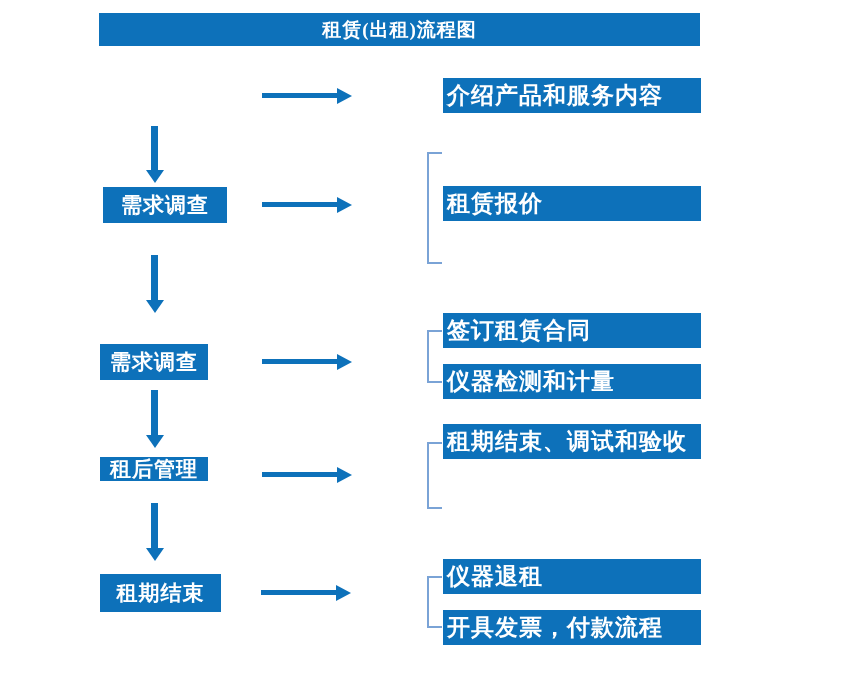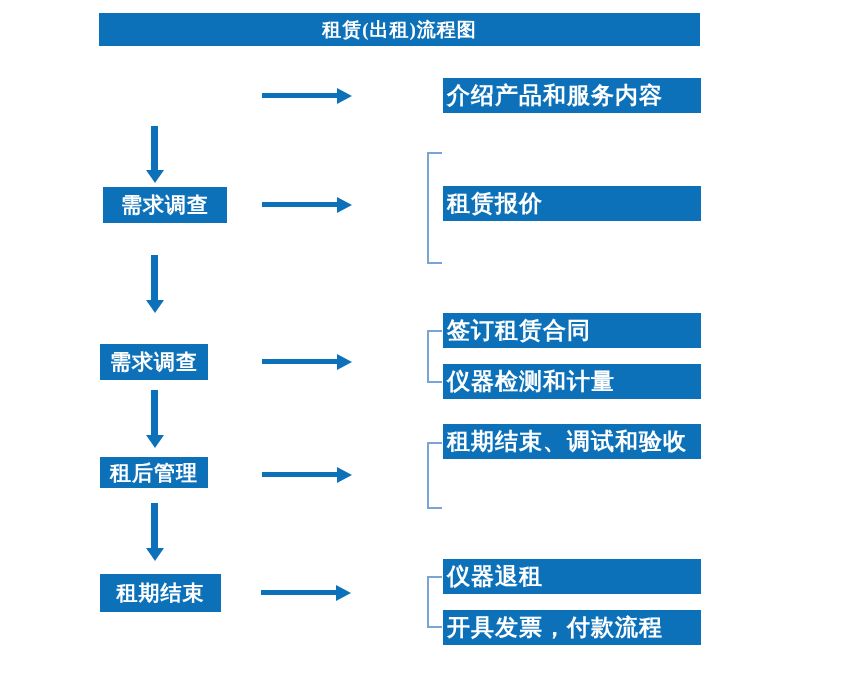--- a/index.html
+++ b/index.html
@@ -62,21 +62,21 @@
 </style>
 </head>
 <body>
 
 <div class="stage">
 
   <div class="title-bar">租赁(出租)流程图</div>
 
   <div class="step-box" style="left:103px;top:187px;width:124px;height:36px">需求调查</div>
   <div class="step-box" style="left:100px;top:344px;width:108px;height:36px">需求调查</div>
-  <div class="step-box" style="left:100px;top:457px;width:108px;height:31px">租后管理</div>
+  <div class="step-box" style="left:100px;top:457px;width:108px;height:24px">租后管理</div>
   <div class="step-box" style="left:100px;top:574px;width:121px;height:38px">租期结束</div>
 
   <div class="h-arrow" style="left:262px;top:93px"></div>
   <div class="h-arrow" style="left:262px;top:202px"></div>
   <div class="h-arrow" style="left:262px;top:359px"></div>
   <div class="h-arrow" style="left:262px;top:472px"></div>
   <div class="h-arrow" style="left:261px;top:590px"></div>
 
   <div class="v-arrow" style="top:126px;height:44px"></div>
   <div class="v-arrow" style="top:255px;height:45px"></div>

